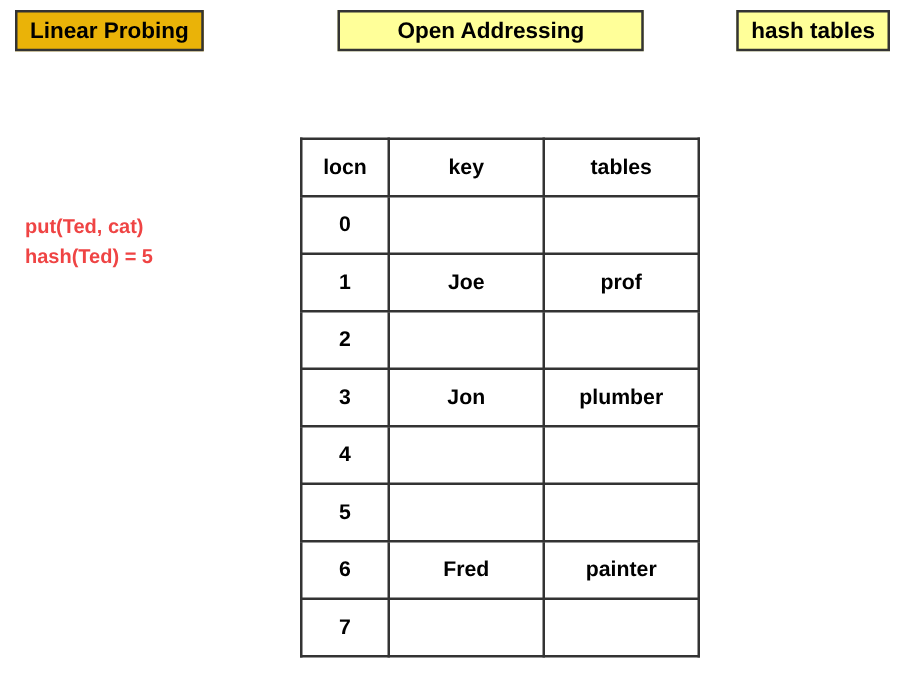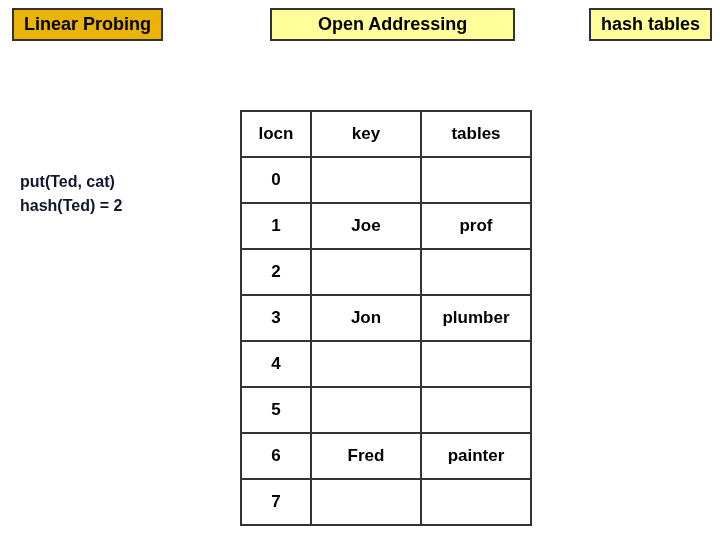--- a/index.html
+++ b/index.html
@@ -50,39 +50,39 @@
       color: #000;
     }
 
     
     .left-text {
       position: absolute;
       top: 170px;
       left: 20px;
       font-size: 16px;
       font-weight: bold;
-      color: #0f172a;
+      color: #ef4444;
       line-height: 1.5;
     }
 
     
     .table-container {
       position: absolute;
       top: 110px;
       left: 240px;
     }
 
     table {
       border-collapse: collapse;
       padding-left: 48px;
     }
 
     table th, table td {
       border: 2px solid #333;
-      width: 110px;
+      width: 124px;
       height: 46px;
       text-align: center;
       font-size: 17px;
       font-weight: bold;
       color: #000;
       background: #fff;
       padding: 4px;
     }
 
     table th {
@@ -98,21 +98,21 @@
 <body>
 
 <div class="label-linear">Linear Probing</div>
 
 <div class="label-open">Open Addressing</div>
 
 <div class="label-hash">hash tables</div>
 
 <div class="left-text">
   <div>put(Ted, cat)</div>
-  <div>hash(Ted) = 2</div>
+  <div>hash(Ted) = 5</div>
 </div>
 
 <div class="table-container">
   <table>
     <thead>
       <tr>
         <th class="locn-col">locn</th>
         <th>key</th>
         <th>tables</th>
       </tr>

